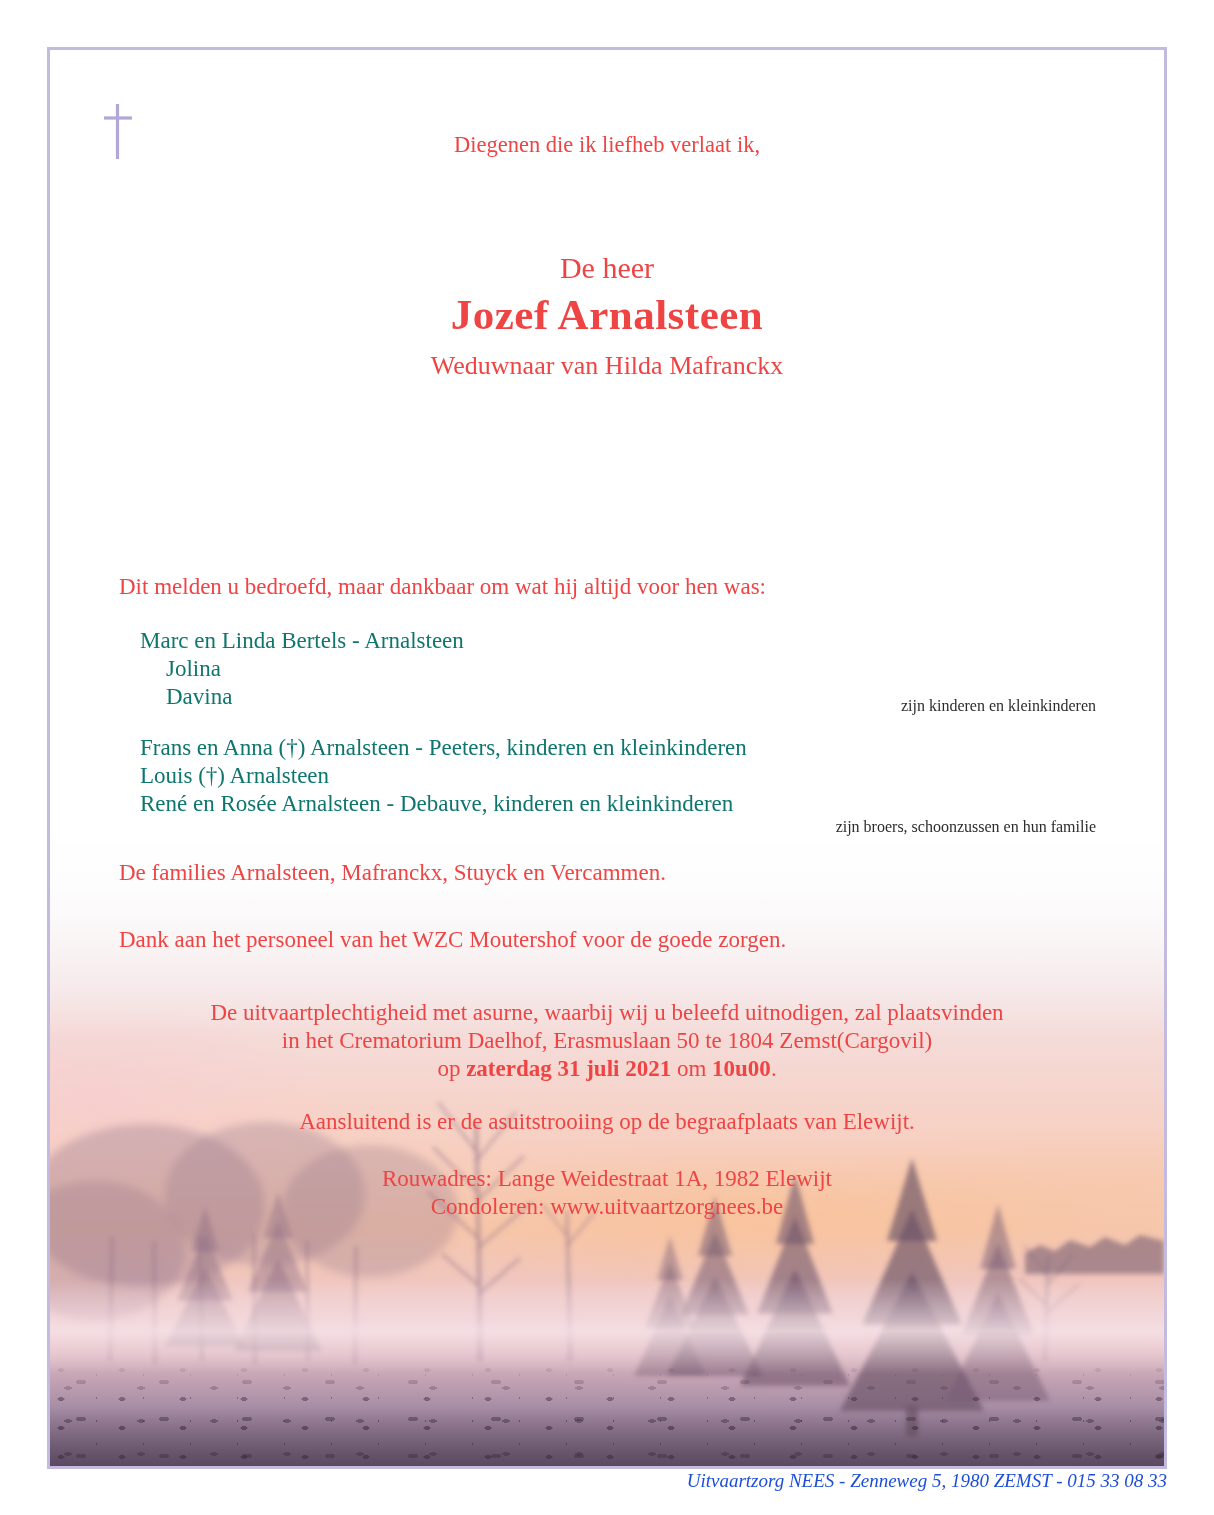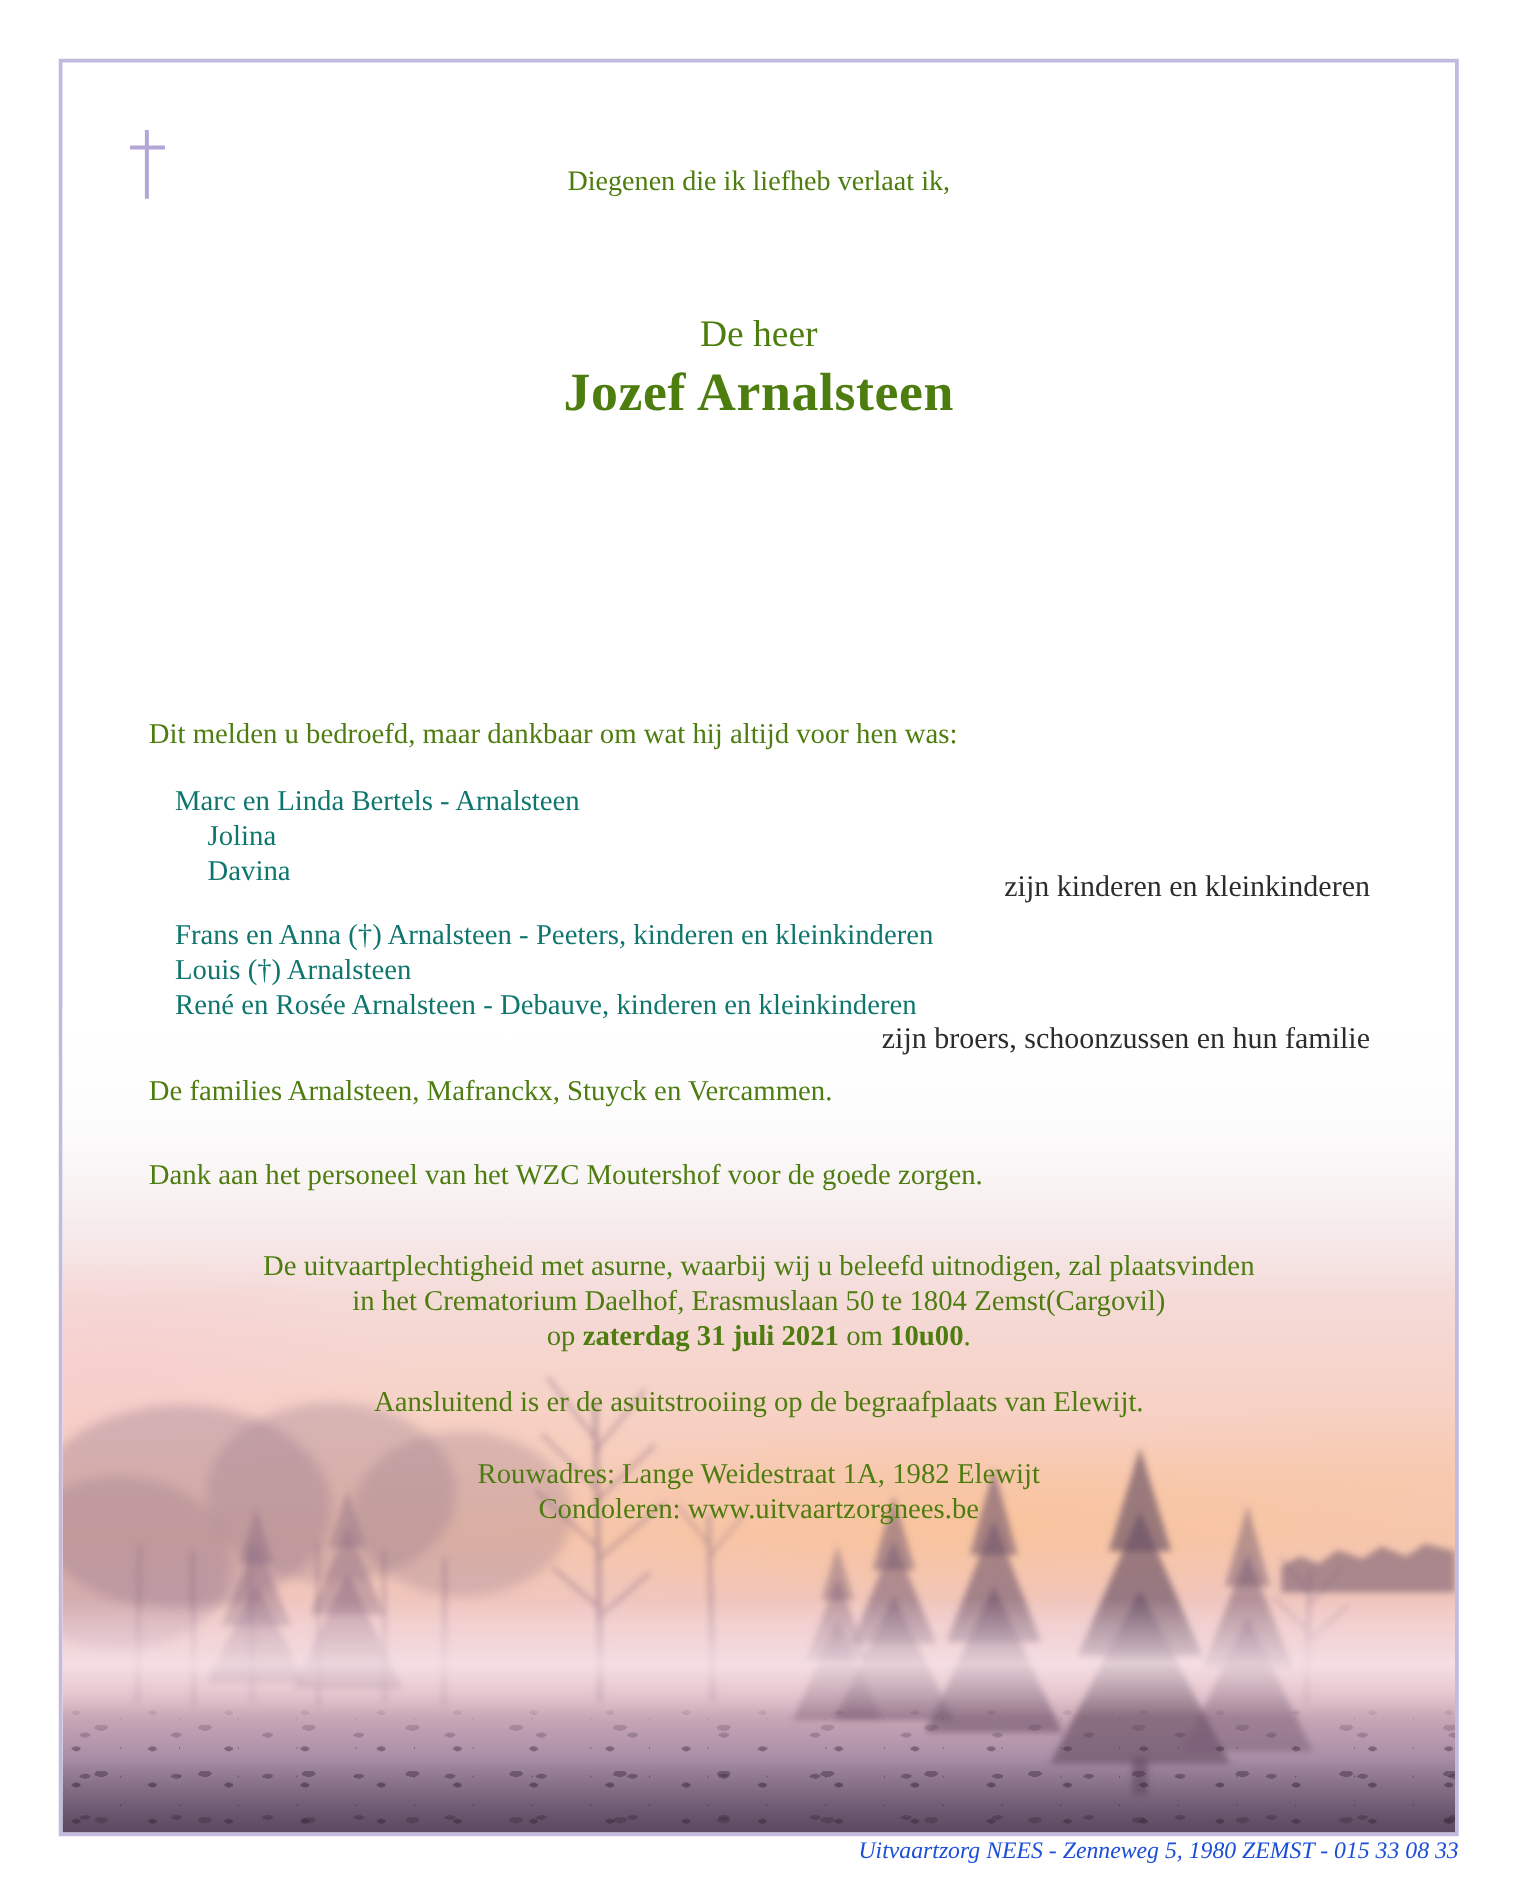--- a/index.html
+++ b/index.html
@@ -58,31 +58,31 @@
   .ground-shadow{
     position:absolute; left:0; right:0; bottom:0; height:60px;
     background:linear-gradient(180deg, rgba(60,45,65,0) 0%, rgba(58,44,64,0.38) 100%);
   }
   .photo-topfade{
     position:absolute; left:0; right:0; top:0; height:230px;
     background:linear-gradient(180deg, #ffffff 0%, rgba(255,255,255,0.85) 35%, rgba(255,255,255,0) 100%);
   }
 
   
-  .txt{ position:absolute; color:#4d7c0f; white-space:pre; }
+  .txt{ position:absolute; color:#ef4444; white-space:pre; }
   .center{ left:0; width:1114px; text-align:center; white-space:normal; }
   .epigraph   { top:80px;  font-size:22.5px; line-height:29px; }
   .salutation { top:201px; font-size:30px; }
   .name       { top:240px; font-size:43px; font-weight:bold; letter-spacing:0.5px; }
   .relation   { top:301px; font-size:26px; }
   .dates      { top:384px; font-size:23.5px; line-height:30px; font-style:italic; }
   .announce   { left:69px; top:524px; font-size:23px;text-align:center; }
   .fam-line   { position:absolute; left:69px; font-size:23px; line-height:28px; color:#0f766e; white-space:pre;margin-left:21px; }
   .fam-indent { left:95px; }
-  .caption-right{ position:absolute; right:68px; font-size:24px; color:#2d2c2c; white-space:pre; }
+  .caption-right{ position:absolute; right:68px; font-size:16px; color:#2d2c2c; white-space:pre; }
   .families   { left:69px; top:810px; font-size:23px; }
   .thanks     { left:69px; top:877px; font-size:23px; }
   .ceremony   { top:949px; font-size:23px; line-height:28px; }
   .scattering { top:1059px; font-size:23px; }
   .rouwadres  { top:1116px; font-size:23px; }
   .condoleren { top:1144px; font-size:23px; }
   .b{ font-weight:bold; }
 
   .cross{ position:absolute; left:54px; top:53px; width:28px; height:57px; }
 
@@ -200,20 +200,21 @@
       <line x1="13.5" y1="1" x2="13.5" y2="56" stroke="#b2a7d6" stroke-width="3.2"></line>
       <line x1="0" y1="15" x2="28" y2="15" stroke="#b2a7d6" stroke-width="3.2"></line>
     </svg>
 
     <div class="txt center epigraph">
       <div>Diegenen die ik liefheb verlaat ik,</div>
     </div>
 
     <div class="txt center name">Jozef Arnalsteen</div>
     <div class="txt center salutation">De heer</div>
+    <div class="txt center relation">Weduwnaar van Hilda Mafranckx</div>
 
 
     <div class="txt announce">Dit melden u bedroefd, maar dankbaar om wat hij altijd voor hen was:</div>
 
     <div class="fam-line" style="top:577px">Marc en Linda Bertels - Arnalsteen</div>
     <div class="fam-line fam-indent" style="top:605px">Jolina</div>
     <div class="fam-line fam-indent" style="top:633px">Davina</div>
     <div class="caption-right" style="top:647px">zijn kinderen en kleinkinderen</div>
 
     <div class="fam-line" style="top:684px">Frans en Anna (†) Arnalsteen - Peeters, kinderen en kleinkinderen</div>

